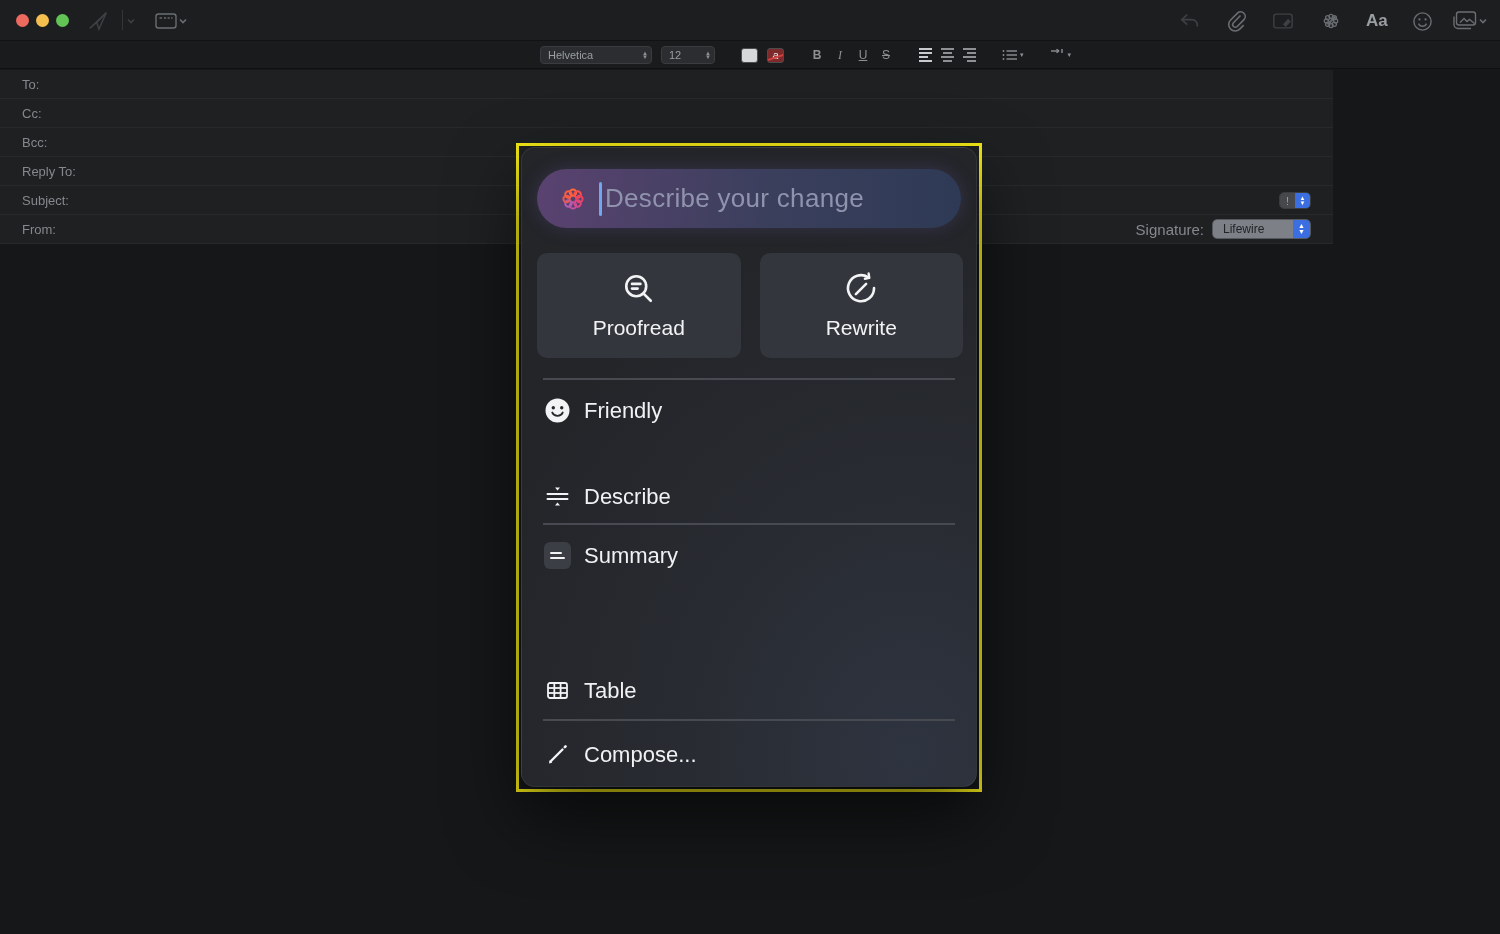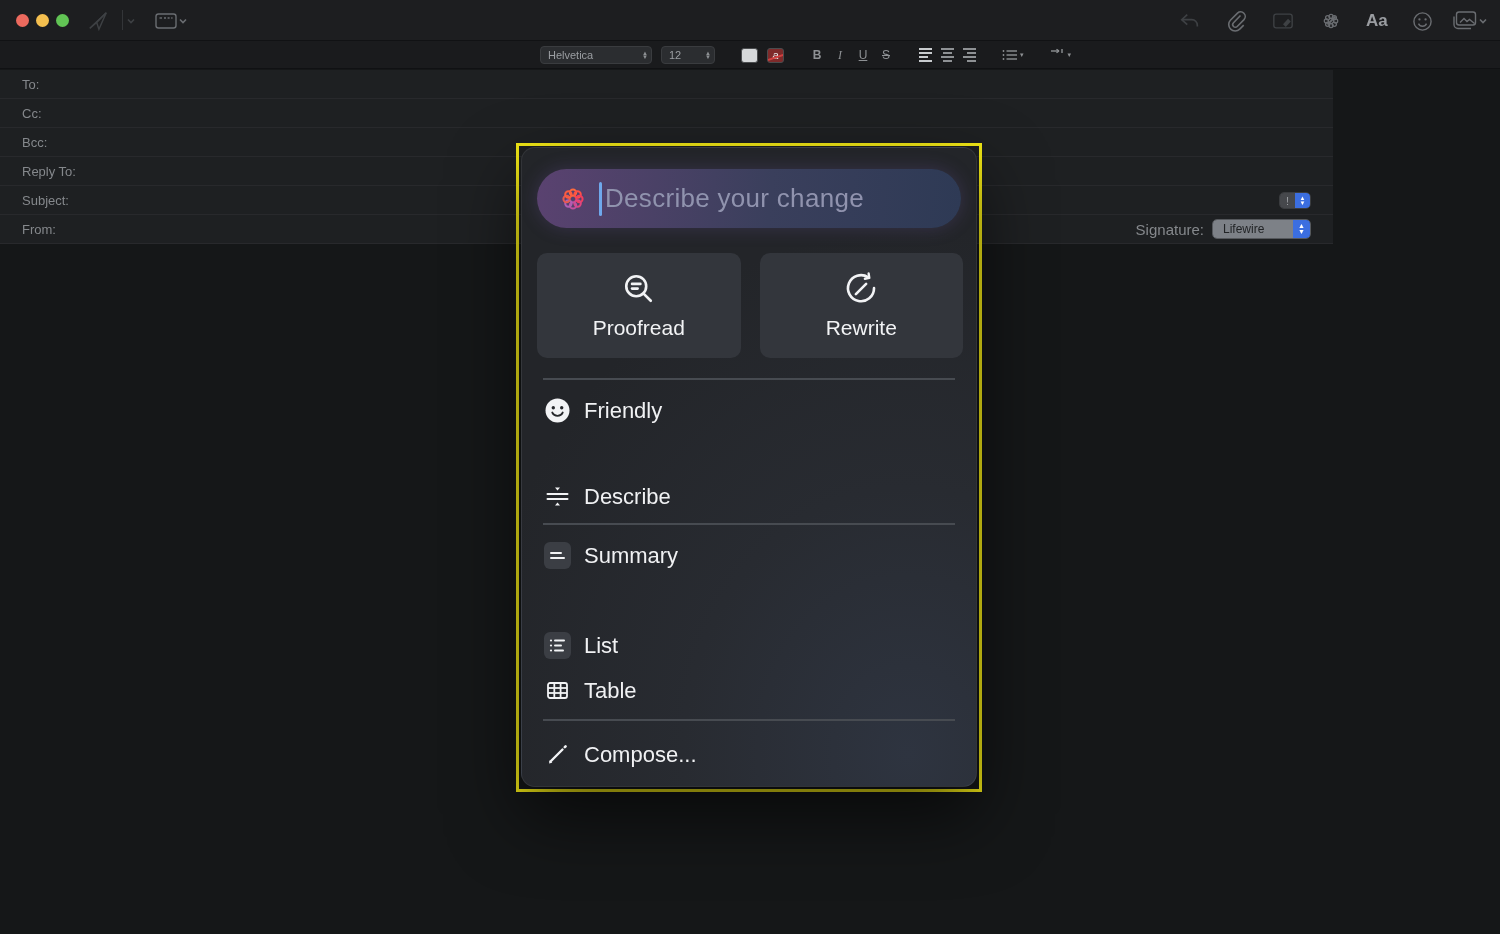--- a/index.html
+++ b/index.html
@@ -384,33 +384,20 @@
 
     <div class="menu-row" style="top:386px">
       <span class="mr-icon mr-tile">
         <svg width="27" height="27" viewBox="0 0 27 27" stroke="#f2f3f5" stroke-width="2" stroke-linecap="round">
           <line x1="7" y1="11" x2="17" y2="11"></line>
           <line x1="7" y1="16" x2="20" y2="16"></line>
         </svg>
       </span>
       <span class="mr-label">Summary</span>
     </div>
-    <div class="menu-row" style="top:476px">
-      <span class="mr-icon mr-tile">
-        <svg width="27" height="27" viewBox="0 0 27 27" stroke="#f2f3f5" stroke-width="2" stroke-linecap="round">
-          <circle cx="7" cy="8.5" r="1.1" fill="#f2f3f5" stroke="none"></circle>
-            <line x1="11" y1="8.5" x2="20" y2="8.5"></line>
-          <circle cx="7" cy="13.5" r="1.1" fill="#f2f3f5" stroke="none"></circle>
-            <line x1="11" y1="13.5" x2="17" y2="13.5"></line>
-          <circle cx="7" cy="18.5" r="1.1" fill="#f2f3f5" stroke="none"></circle>
-            <line x1="11" y1="18.5" x2="19" y2="18.5"></line>
-        </svg>
-      </span>
-      <span class="mr-label">List</span>
-    </div>
     <div class="menu-row" style="top:521px">
       <span class="mr-icon">
         <svg width="27" height="27" viewBox="0 0 27 27" fill="none" stroke="#f2f3f5" stroke-width="1.8">
           <rect x="4" y="6" width="19" height="15" rx="2"></rect>
           <line x1="4" y1="11" x2="23" y2="11"></line>
             <line x1="4" y1="16" x2="23" y2="16"></line>
           <line x1="10.3" y1="6" x2="10.3" y2="21"></line>
             <line x1="16.6" y1="6" x2="16.6" y2="21"></line>
         </svg>
       </span>

